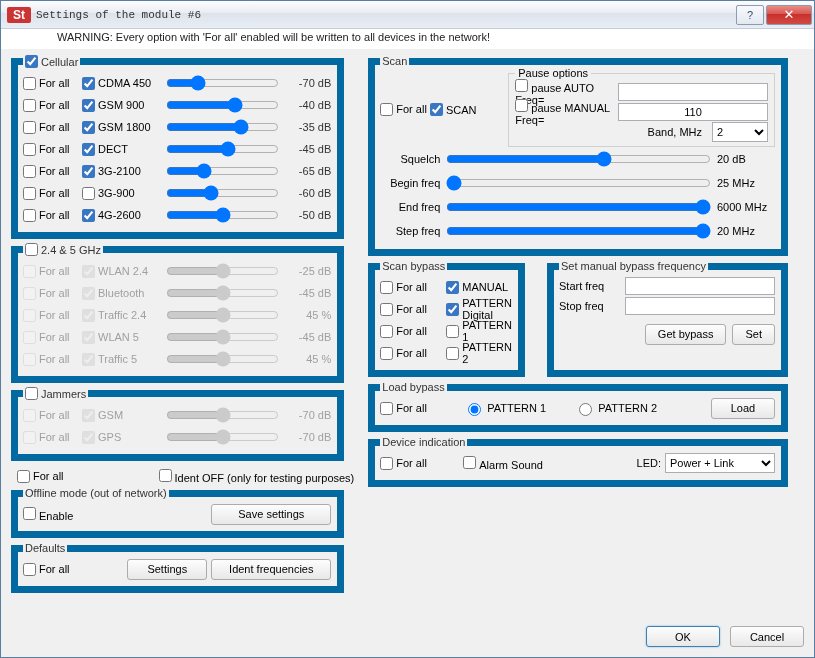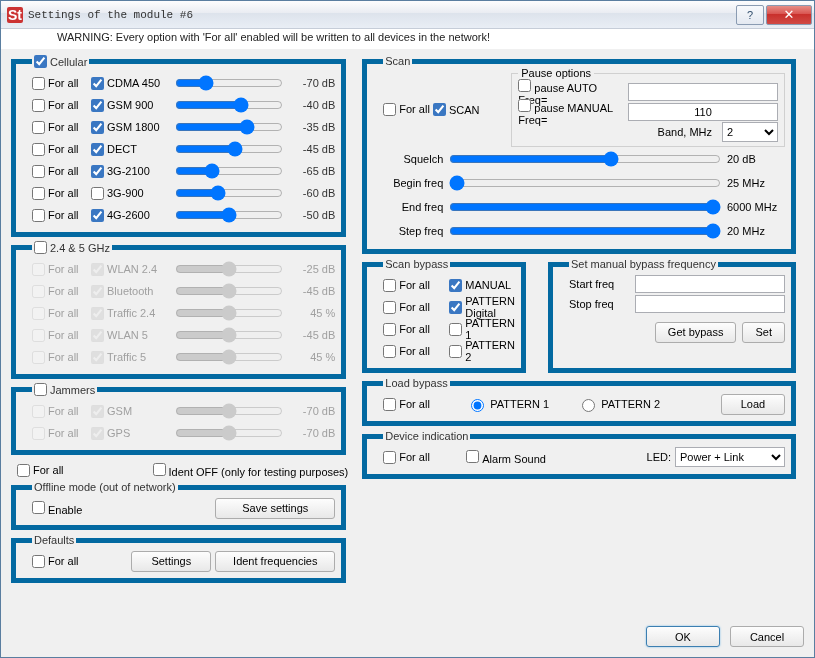--- a/index.html
+++ b/index.html
@@ -1,29 +1,29 @@
 <!DOCTYPE html>
 <html><head>
 <meta charset="utf-8">
 <style>
   * { box-sizing: border-box; font-family: "Segoe UI", Tahoma, sans-serif; font-size: 11px; }
   body { margin: 0; background: #d8d8d8; width: 815px; height: 658px; overflow: hidden; }
   .window { width: 815px; height: 658px; background: #fff; border: 1px solid #5a7ea0; box-shadow: 0 0 8px rgba(0,0,0,.3); display: flex; flex-direction: column; }
   .titlebar { height: 28px; background: linear-gradient(#fdfdfe,#e9ecf2 45%,#dde3ec 46%,#e9eef5); display: flex; align-items: center; padding: 0 2px 0 6px; border-bottom: 1px solid #c6cdd8; }
-  .titlebar .icon { width: 16px; height: 16px; background: #c33; margin-right: 5px; display: flex; align-items: center; justify-content: center; color: #fff; font-weight: bold; font-size: 14px; border-radius: 2px; }
+  .titlebar .icon { width: 24px; height: 16px; background: #c33; margin-right: 5px; display: flex; align-items: center; justify-content: center; color: #fff; font-weight: bold; font-size: 12px; border-radius: 2px; }
   .titlebar .title { flex: 1; color: #333; font-family: Liberation Mono, monospace; }
   .titlebar .btn { height: 20px; border: 1px solid #8a9bb2; margin-left: 2px; display: flex; align-items: center; justify-content: center; border-radius: 2px; }
   .titlebar .help { width: 28px; background: linear-gradient(#f7f9fc,#e4e9f1); color: #33506e; }
   .titlebar .close { width: 46px; background: linear-gradient(#e78f87,#d9534f 45%,#c9302c 46%,#d14a45); color: #fff; font-size: 13px; }
   .body { flex: 1; padding: 6px 10px 10px 10px; display: flex; gap: 8px; background: #f0f0f0; }
   .col { display: flex; flex-direction: column; }
   .left { width: 380px; }
   .right { flex: 1; }
   .warning { font-size: 11px; padding: 2px 0 6px 56px; color: #222; }
-  fieldset { border: 5px solid #0369a1; margin: 0 8px 4px 0; padding: 4px 6px 6px 16px; background: #f0f0f0; }
+  fieldset { border: 7px solid #0369a1; margin: 0 16px 4px 0; padding: 4px 6px 6px 5px; background: #f0f0f0; }
   legend { padding: 0 2px; color: #333; }
   legend input[type=checkbox] { vertical-align: -2px; margin-right: 3px; }
   .row { display: flex; align-items: center; height: 22px; gap: 4px; }
   .row .chk { display: flex; align-items: center; width: 55px; }
   .row .chk2 { display: flex; width: 80px; }
   .row .slider { flex: 1; }
   .row .val { width: 48px; text-align: right; color: #333; }
   input[type=checkbox] { margin: 0 3px 0 0; accent-color: #3a77c2; }
   input[type=range] { width: 100%; margin: 0; height: 18px; }
   .disabled, .disabled * { color: #a0a0a0 !important; }
@@ -328,21 +328,21 @@
             <input type="range" class="slider" min="0" max="100" value="100" style="">
             <span class="val">6000 MHz</span>
           </div>
         <div class="slrow">
             <span class="lbl">Step freq</span>
             <input type="range" class="slider" min="0" max="100" value="100" style="">
             <span class="val">20 MHz</span>
           </div>
       </fieldset>
 
-      <div style="display:flex;gap:14px;">
+      <div style="display:flex;gap:6px;">
         <fieldset style="flex:1">
           <legend>Scan bypass</legend>
           <div id="scanbypass-rows">
   <div class="sbrow">
     <label class="cfa">
                   <input type="checkbox" style="">
                   <span>For all</span>
                 </label>
     <label class="cpt">
                   <input type="checkbox" checked="" style="">

